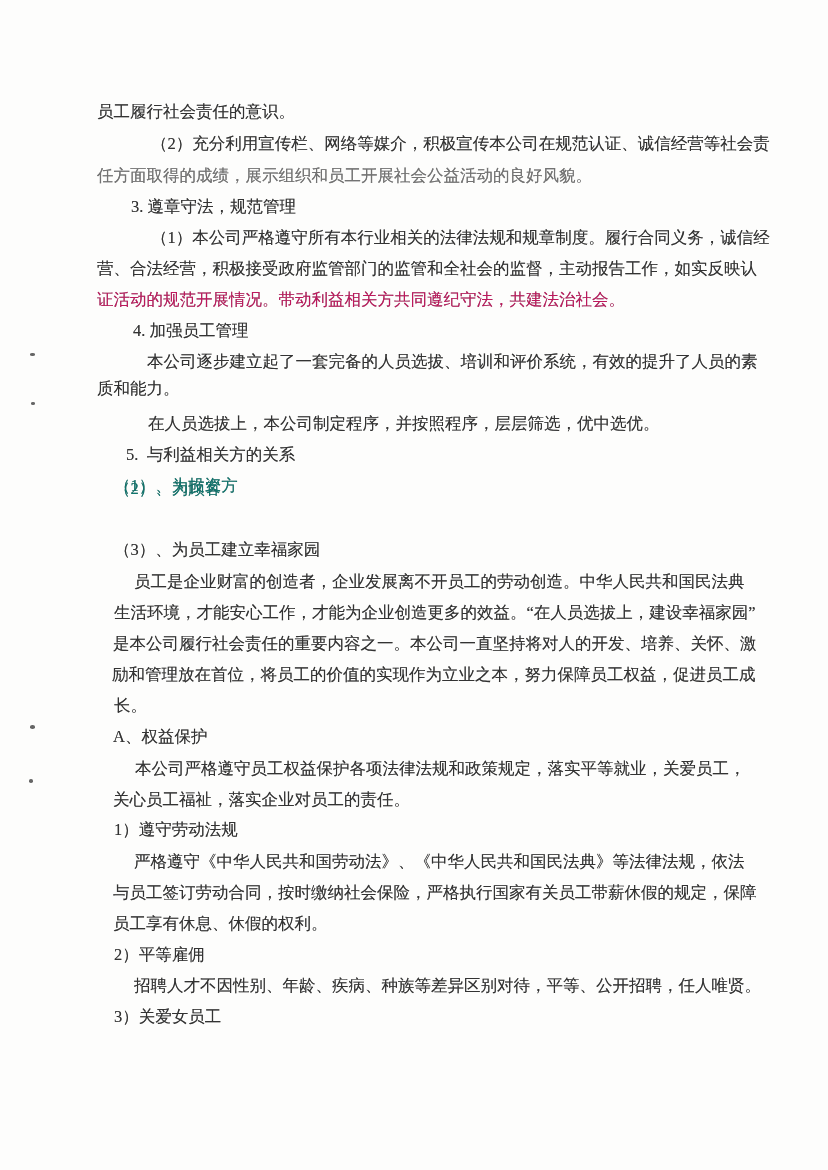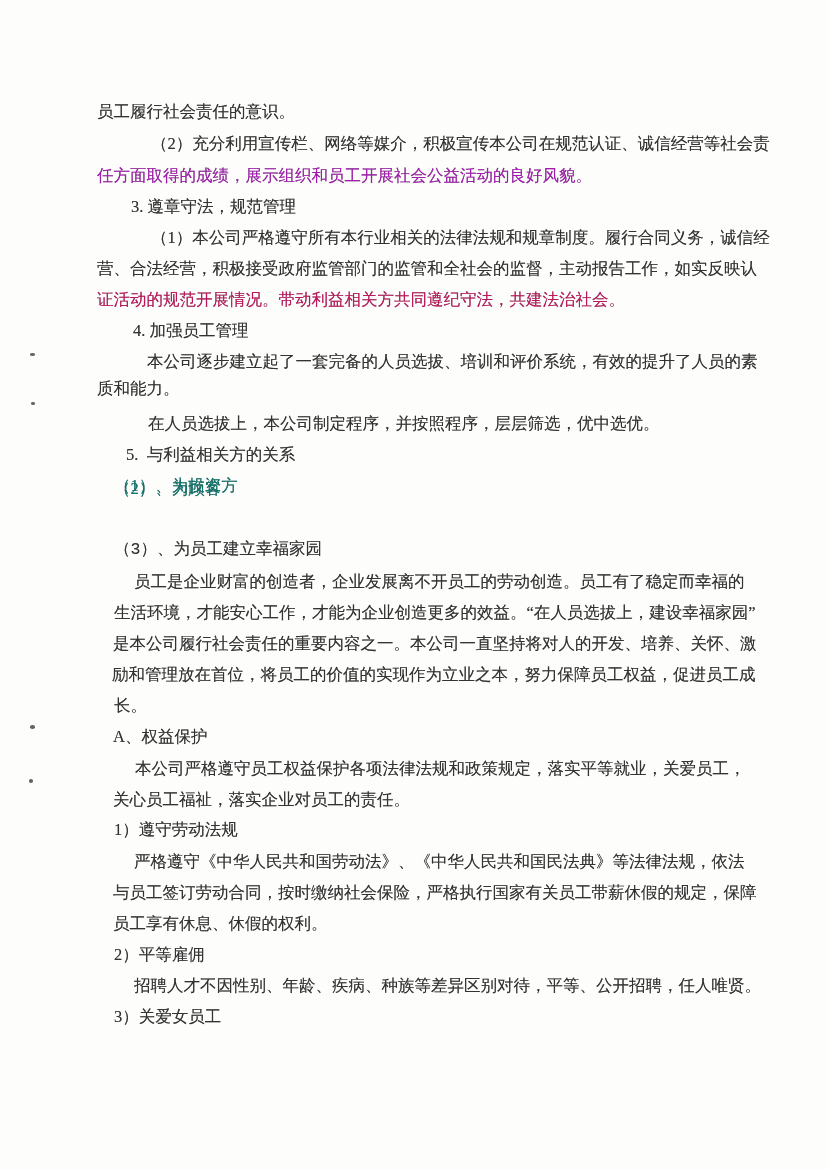--- a/index.html
+++ b/index.html
@@ -33,34 +33,34 @@
     opacity: 0.85;
   }
 </style>
 </head>
 <body>
 
 <div class="page" style="background: rgb(253, 253, 252);">
   <div id="doc-text">
       <div class="text-line" style="left: 97px; top: 103px; color: rgb(51, 51, 51);">员工履行社会责任的意识。</div>
       <div class="text-line" style="left: 151px; top: 135px; color: rgb(51, 51, 51);">（2）充分利用宣传栏、网络等媒介，积极宣传本公司在规范认证、诚信经营等社会责</div>
-      <div class="text-line" style="left: 97px; top: 167px; color: #a21caf;">任方面取得的成绩，展示组织和员工开展社会公益活动的良好风貌。</div>
+      <div class="text-line" style="left: 97px; top: 167px; color: #737373;">任方面取得的成绩，展示组织和员工开展社会公益活动的良好风貌。</div>
       <div class="text-line" style="left: 131px; top: 198px; color: rgb(51, 51, 51);">3. 遵章守法，规范管理</div>
       <div class="text-line" style="left: 151px; top: 229px; color: rgb(51, 51, 51);">（1）本公司严格遵守所有本行业相关的法律法规和规章制度。履行合同义务，诚信经</div>
       <div class="text-line" style="left: 97px; top: 260px; color: rgb(51, 51, 51);">营、合法经营，积极接受政府监管部门的监管和全社会的监督，主动报告工作，如实反映认</div>
       <div class="text-line" style="left: 97px; top: 291px; color: #be185d;">证活动的规范开展情况。带动利益相关方共同遵纪守法，共建法治社会。</div>
       <div class="text-line" style="left: 133px; top: 322px; color: rgb(51, 51, 51);">4. 加强员工管理</div>
       <div class="text-line" style="left: 147px; top: 353px; color: rgb(51, 51, 51);">本公司逐步建立起了一套完备的人员选拔、培训和评价系统，有效的提升了人员的素</div>
       <div class="text-line" style="left: 97px; top: 380px; color: rgb(51, 51, 51);">质和能力。</div>
       <div class="text-line" style="left: 148px; top: 415px; color: rgb(51, 51, 51);">在人员选拔上，本公司制定程序，并按照程序，层层筛选，优中选优。</div>
       <div class="text-line" style="left: 126px; top: 446px; color: rgb(51, 51, 51);">5.  与利益相关方的关系</div>
       <div class="text-line" style="left: 114px; top: 477px; color: #0f766e;">（1）、为投资方</div>
       <div class="text-line" style="left: 114px; top: 480px; color: #0f766e;">（2）、为顾客</div>
-      <div class="text-line" style="left: 114px; top: 541px; color: rgb(51, 51, 51); font-family: Liberation Mono, monospace;">（3）、为员工建立幸福家园</div>
-      <div class="text-line" style="left: 134px; top: 573px; color: rgb(51, 51, 51);">员工是企业财富的创造者，企业发展离不开员工的劳动创造。员工有了稳定而幸福的</div>
+      <div class="text-line" style="left: 114px; top: 541px; color: rgb(51, 51, 51);">（3）、为员工建立幸福家园</div>
+      <div class="text-line" style="left: 134px; top: 573px; color: rgb(51, 51, 51);">员工是企业财富的创造者，企业发展离不开员工的劳动创造。中华人民共和国民法典</div>
       <div class="text-line" style="left: 114px; top: 604px; color: rgb(51, 51, 51);">生活环境，才能安心工作，才能为企业创造更多的效益。“在人员选拔上，建设幸福家园”</div>
       <div class="text-line" style="left: 113px; top: 635px; color: rgb(51, 51, 51);">是本公司履行社会责任的重要内容之一。本公司一直坚持将对人的开发、培养、关怀、激</div>
       <div class="text-line" style="left: 112px; top: 666px; color: rgb(51, 51, 51);">励和管理放在首位，将员工的价值的实现作为立业之本，努力保障员工权益，促进员工成</div>
       <div class="text-line" style="left: 114px; top: 697px; color: rgb(51, 51, 51);">长。</div>
       <div class="text-line" style="left: 113px; top: 728px; color: rgb(51, 51, 51);">A、权益保护</div>
       <div class="text-line" style="left: 135px; top: 760px; color: rgb(51, 51, 51);">本公司严格遵守员工权益保护各项法律法规和政策规定，落实平等就业，关爱员工，</div>
       <div class="text-line" style="left: 113px; top: 791px; color: rgb(51, 51, 51);">关心员工福祉，落实企业对员工的责任。</div>
       <div class="text-line" style="left: 114px; top: 821px; color: rgb(51, 51, 51);">1）遵守劳动法规</div>
       <div class="text-line" style="left: 134px; top: 853px; color: rgb(51, 51, 51);">严格遵守《中华人民共和国劳动法》、《中华人民共和国民法典》等法律法规，依法</div>
       <div class="text-line" style="left: 113px; top: 884px; color: rgb(51, 51, 51);">与员工签订劳动合同，按时缴纳社会保险，严格执行国家有关员工带薪休假的规定，保障</div>

